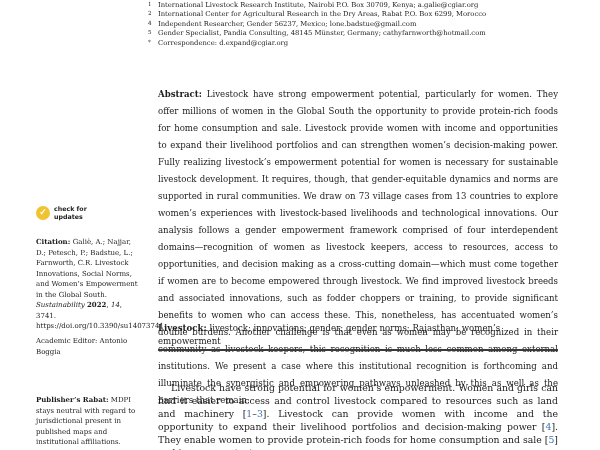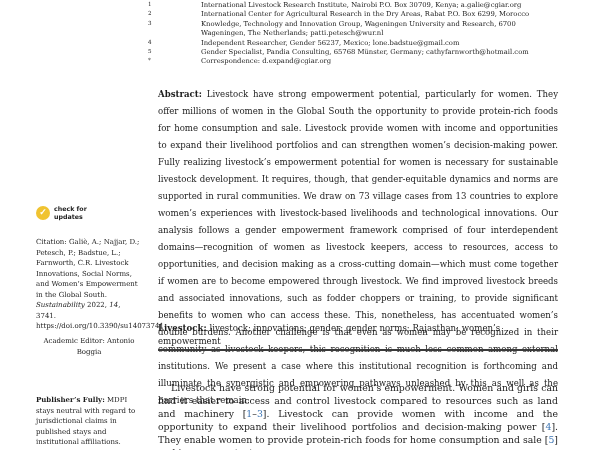--- a/index.html
+++ b/index.html
@@ -14,31 +14,31 @@
   
   .sidebar { position:absolute; left:36px; top:0; width:106px; height:450px; font-size:7px; line-height:10.5px; }
   .badge { position:absolute; top:205px; left:0; display:flex; align-items:center; gap:4px; cursor:pointer; }
   .badge-circle {
     width:14px; height:14px; border-radius:50%; background:#F0C330;
     display:flex; align-items:center; justify-content:center; flex:none;
   }
   .badge-check { color:#ffffff; font-size:9px; font-weight:700; line-height:1; }
   .badge-text { font-family:"DejaVu Sans","Liberation Sans",sans-serif; font-size:6.3px; font-weight:700; line-height:7.5px; color:#222; }
   .cite-block { position:absolute; top:237px; left:0; width:106px; }
-  .editor-block { position:absolute; top:336px; left:0; width:106px;text-align:center; }
+  .editor-block { position:absolute; top:336px; left:0; width:106px; }
   .dates-block { position:absolute; top:353px; left:0; width:106px; }
   .pubnote-block { position:absolute; top:395px; left:0; width:106px; }
-  .seg-bold { font-weight:400; }
+  .seg-bold { font-weight:700; }
   .seg-italic { font-style:italic; }
   .seg-cite { color:#3E76B5; }
 
   
   .main { position:absolute; left:148px; top:0; width:410px; height:450px; }
   .affs { position:absolute; top:1px; left:0; width:410px; font-size:6.8px; line-height:9.4px; }
-  .aff-row { display:flex;gap:43px; }
+  .aff-row { display:flex; }
   .aff-marker { width:10px; flex:none; font-size:5.6px; position:relative; top:-1px; }
   .aff-text { flex:1; }
   .abstract { position:absolute; top:86px; left:10px; width:400px; font-size:8.6px; line-height:17px; text-align:justify; }
   .keywords { position:absolute; top:322px; left:10px; width:400px; font-size:8.6px; line-height:13.1px; }
   .rule { position:absolute; top:349px; left:10px; width:400px; height:1.5px; background:#3a3a3a; }
   .intro-heading { position:absolute; top:366px; left:10px; width:400px; font-size:9.6px; font-weight:700; }
   .intro-para { position:absolute; top:381px; left:10px; width:400px; font-size:9.3px; line-height:13px; text-align:justify; text-indent:13px; }
   .lbl { font-weight:700; }
 </style>
 </head>
@@ -60,46 +60,42 @@
 
     <p class="cite-block"><span class="seg-bold">Citation: </span><span class="seg-normal">Galiè, A.; Najjar, D.; Petesch, P.; Badstue, L.; Farnworth, C.R. Livestock Innovations, Social Norms, and Women’s Empowerment in the Global South. </span><span class="seg-italic">Sustainability </span><span class="seg-bold">2022</span><span class="seg-normal">, </span><span class="seg-italic">14</span><span class="seg-normal">, 3741. https://doi.org/10.3390/su14073741</span></p>
 
     <p class="editor-block">
       <span>Academic Editor:</span>
       <span>Antonio Boggia</span>
     </p>
 
 
     <p class="pubnote-block">
-      <span class="lbl">Publisher’s Fully:</span><span> MDPI stays neutral with regard to jurisdictional claims in published stays and institutional affiliations.</span>
+      <span class="lbl">Publisher’s Rabat:</span><span> MDPI stays neutral with regard to jurisdictional present in published maps and institutional affiliations.</span>
     </p>
   </div>
 
   <div class="main">
 
     <div class="affs">
       <div class="aff-row">
         <span class="aff-marker">1</span>
         <span class="aff-text">International Livestock Research Institute, Nairobi P.O. Box 30709, Kenya; a.galie@cgiar.org</span>
       </div>
       <div class="aff-row">
         <span class="aff-marker">2</span>
         <span class="aff-text">International Center for Agricultural Research in the Dry Areas, Rabat P.O. Box 6299, Morocco</span>
       </div>
       <div class="aff-row">
-        <span class="aff-marker">3</span>
-        <span class="aff-text">Knowledge, Technology and Innovation Group, Wageningen University and Research, 6700 Wageningen, The Netherlands; patti.petesch@wur.nl</span>
-      </div>
-      <div class="aff-row">
         <span class="aff-marker">4</span>
         <span class="aff-text">Independent Researcher, Gender 56237, Mexico; lone.badstue@gmail.com</span>
       </div>
       <div class="aff-row">
         <span class="aff-marker">5</span>
-        <span class="aff-text">Gender Specialist, Pandia Consulting, 65768 Münster, Germany; cathyfarnworth@hotmail.com</span>
+        <span class="aff-text">Gender Specialist, Pandia Consulting, 48145 Münster, Germany; cathyfarnworth@hotmail.com</span>
       </div>
       <div class="aff-row">
         <span class="aff-marker">*</span>
         <span class="aff-text">Correspondence: d.expand@cgiar.org</span>
       </div>
     </div>
 
     <p class="abstract">
       <span class="lbl">Abstract:</span><span> Livestock have strong empowerment potential, particularly for women. They offer millions of women in the Global South the opportunity to provide protein-rich foods for home consumption and sale. Livestock provide women with income and opportunities to expand their livelihood portfolios and can strengthen women’s decision-making power. Fully realizing livestock’s empowerment potential for women is necessary for sustainable livestock development. It requires, though, that gender-equitable dynamics and norms are supported in rural communities. We draw on 73 village cases from 13 countries to explore women’s experiences with livestock-based livelihoods and technological innovations. Our analysis follows a gender empowerment framework comprised of four interdependent domains—recognition of women as livestock keepers, access to resources, access to opportunities, and decision making as a cross-cutting domain—which must come together if women are to become empowered through livestock. We find improved livestock breeds and associated innovations, such as fodder choppers or training, to provide significant benefits to women who can access these. This, nonetheless, has accentuated women’s double burdens. Another challenge is that even as women may be recognized in their community as livestock keepers, this recognition is much less common among external institutions. We present a case where this institutional recognition is forthcoming and illuminate the synergistic and empowering pathways unleashed by this as well as the barriers that remain.</span>
     </p>

